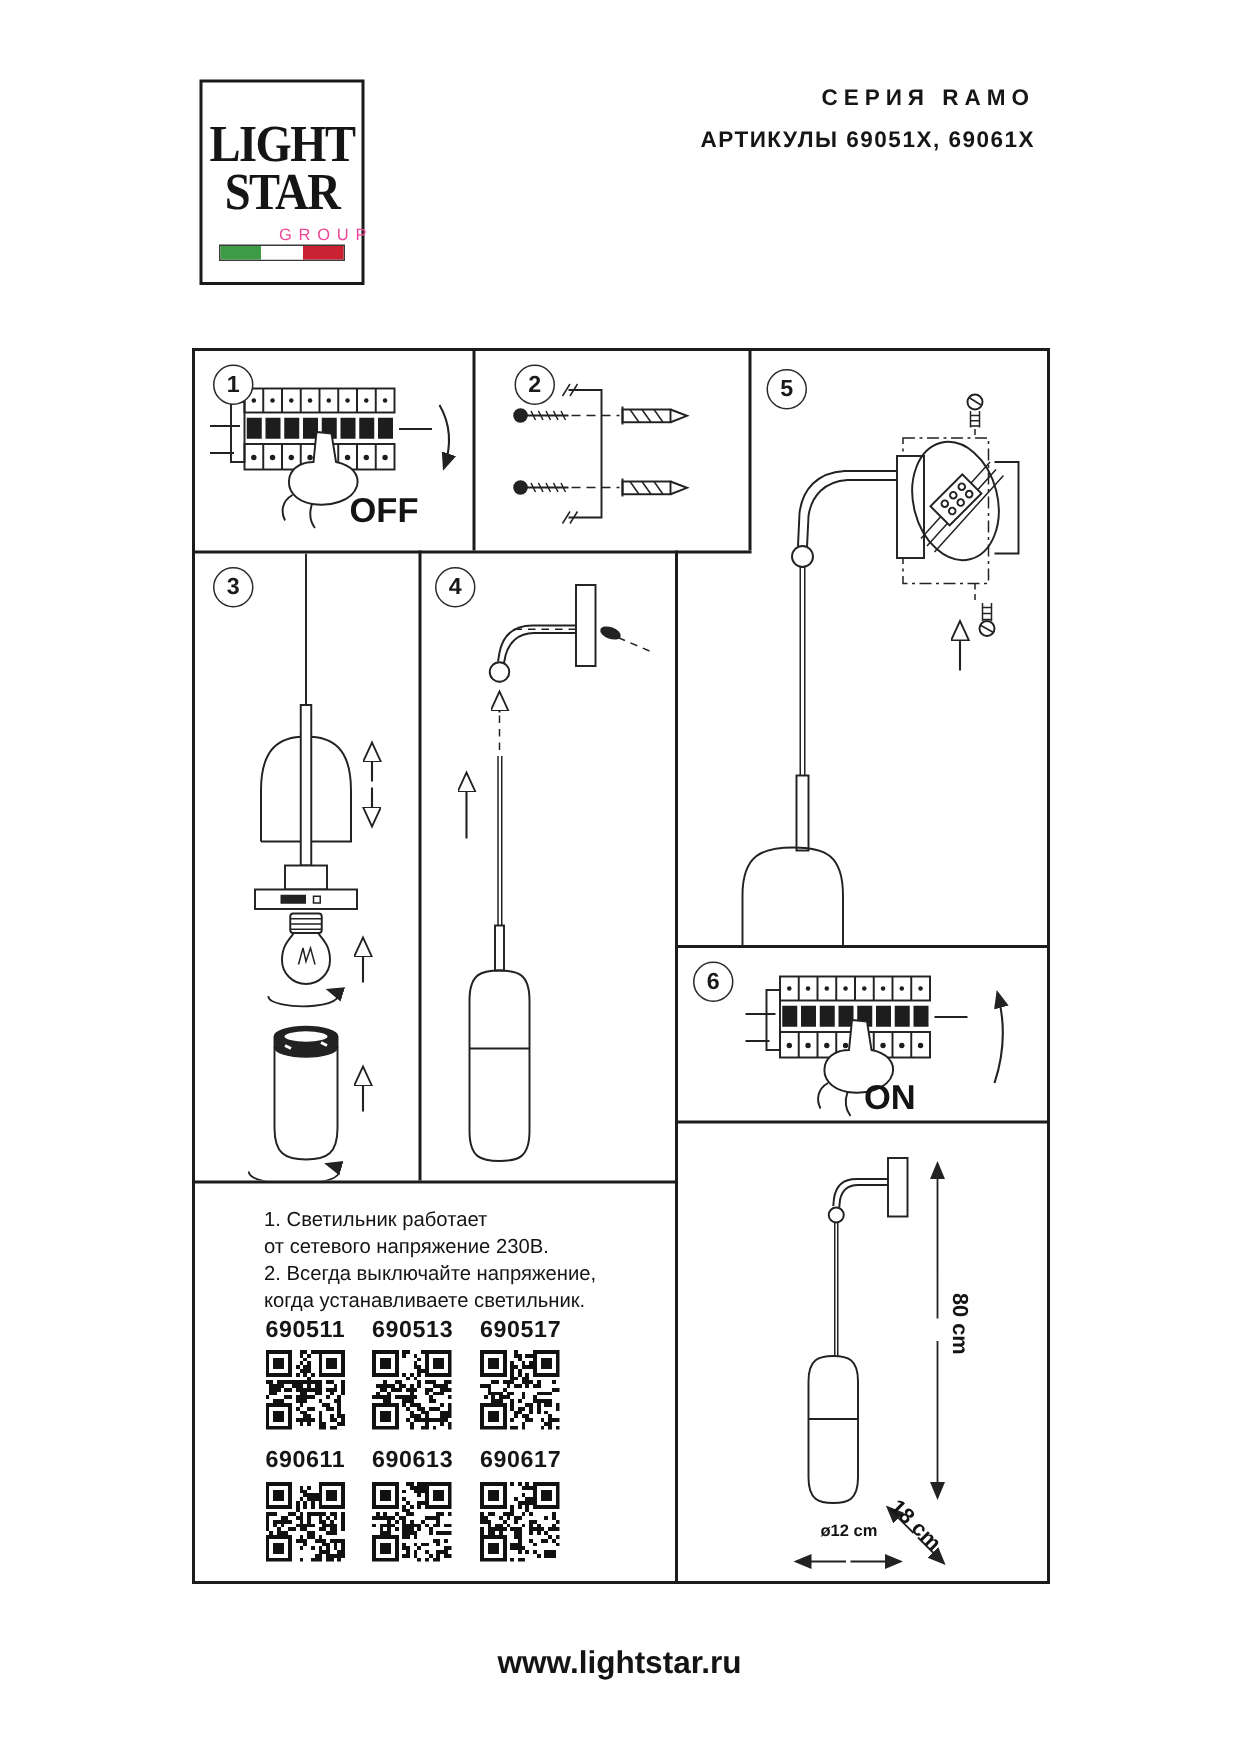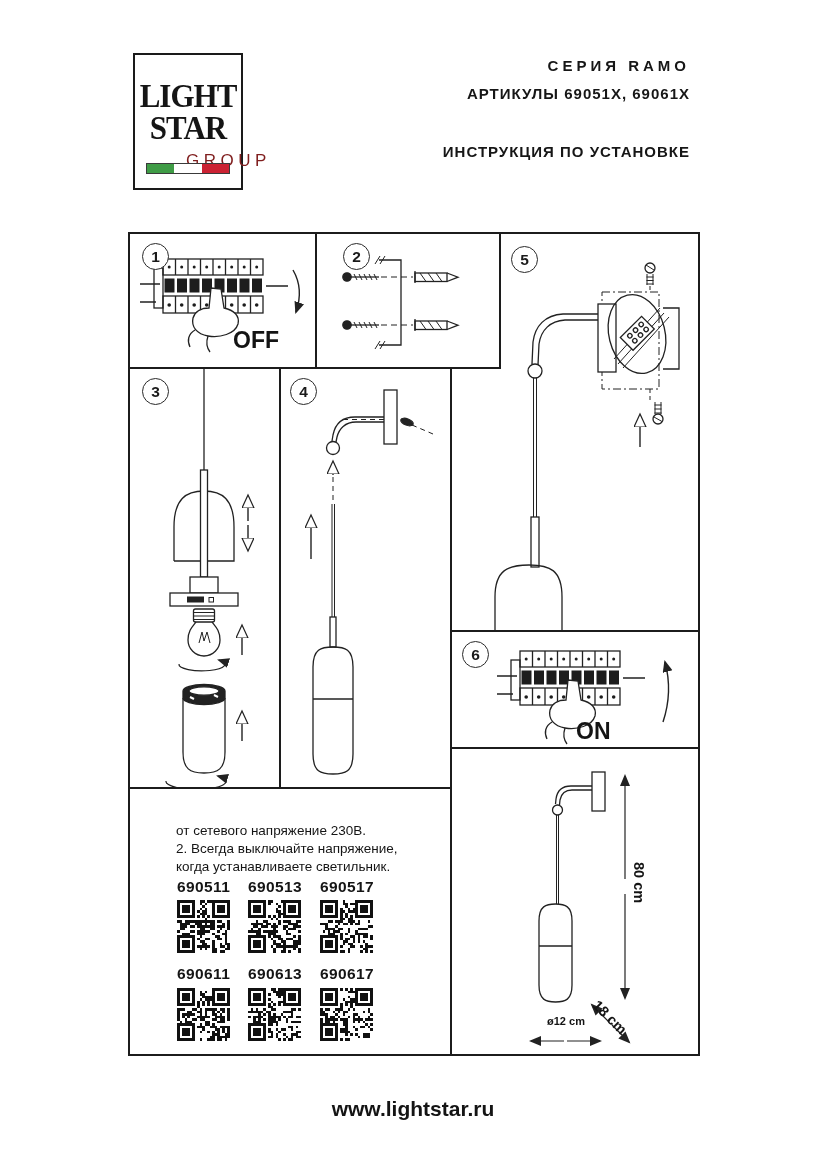--- a/index.html
+++ b/index.html
@@ -4,21 +4,21 @@
 <style>
   html,body{margin:0;padding:0;background:#fff;}
   #page{position:relative;width:826px;height:1169px;background:#fff;overflow:hidden;
         font-family:"Liberation Sans",sans-serif;color:#111;}
   
   #logo{position:absolute;left:133px;top:53px;width:106px;height:133px;border:2px solid #1a1a1a;
         background:#fff;text-align:center;}
   .logo-word{font-family:"Liberation Serif",serif;font-weight:bold;font-size:31px;line-height:32px;
              letter-spacing:-1px;color:#151515;transform:scaleY(1.12);}
   #logo .w1{margin-top:25px;}
-  .logo-group{font-size:17px;letter-spacing:4.5px;color:#7f1d1d;margin-top:7px;padding-left:4px;margin-left:47px;}
+  .logo-group{font-size:11px;letter-spacing:4.5px;color:#ec4899;margin-top:7px;padding-left:4px;margin-left:47px;}
   .flag{position:absolute;left:11px;bottom:14px;width:82px;height:9px;border:1px solid #3a3a3a;display:flex;}
   .flag div{flex:1;height:100%;}
   #header-text{position:absolute;top:52px;right:136px;text-align:right;font-weight:bold;color:#161616;}
   .hdr-line{font-size:15px;line-height:28px;}
   .ls-wide{letter-spacing:4px;}
   .ls-mid{letter-spacing:1px;}
   .hdr-title{margin-top:30px;}
   
   #diagram{position:absolute;left:128px;top:232px;width:572px;height:824px;border:2px solid #1c1c1c;
            box-sizing:border-box;}
@@ -104,21 +104,20 @@
     <div class="flag">
       <div style="background:#3f9c46"></div>
       <div style="background:#ffffff"></div>
       <div style="background:#cb2233"></div>
     </div>
   </div>
 
   <div id="header-text">
     <div class="hdr-line ls-wide">СЕРИЯ RAMO</div>
     <div class="hdr-line ls-mid">АРТИКУЛЫ 69051X, 69061X</div>
-    <div class="hdr-line ls-mid hdr-title">ИНСТРУКЦИЯ ПО УСТАНОВКЕ</div>
   </div>
 
   <div id="diagram">
 
     <div class="divider" style="left:185px;top:0;width:2px;height:133px"></div>
     <div class="divider" style="left:369px;top:0;width:2px;height:133px"></div>
     <div class="divider" style="left:0;top:133px;width:371px;height:2px"></div>
     <div class="divider" style="left:149px;top:133px;width:2px;height:420px"></div>
     <div class="divider" style="left:320px;top:133px;width:2px;height:687px"></div>
     <div class="divider" style="left:0;top:553px;width:321px;height:2px"></div>
@@ -279,20 +278,21 @@
           <path d="M113,292 H80" stroke-width="1.2" marker-end="url(#mF)"></path>
           <path d="M116,292 H149" stroke-width="1.2" marker-end="url(#mF)"></path>
         </g>
       </svg>
       <div class="dim-text rot90" style="left:196px;top:113px">80 cm</div>
       <div class="dim-text rot45" style="left:150px;top:248px">18 cm</div>
       <div class="dim-text" style="left:96px;top:266px;font-size:11px">ø12 cm</div>
     </div>
 
     <div class="panel" style="left:0;top:555px;width:321px;height:269px">
+      <div class="note-line" style="top:15px">1. Светильник работает</div>
       <div class="note-line" style="top:33px">от сетевого напряжение 230В.</div>
       <div class="note-line" style="top:51px">2. Всегда выключайте напряжение,</div>
       <div class="note-line" style="top:69px">когда устанавливаете светильник.</div>
 
       <div class="art-label" style="left:47px;top:89px">690511</div>
       <div class="art-label" style="left:118px;top:89px">690513</div>
       <div class="art-label" style="left:190px;top:89px">690517</div>
       <div class="qr" style="left:47px;top:111px">
           <svg viewBox="0 0 21 21" shape-rendering="crispEdges" fill="#111">
             <rect x="0" y="0" width="1" height="1"></rect>

